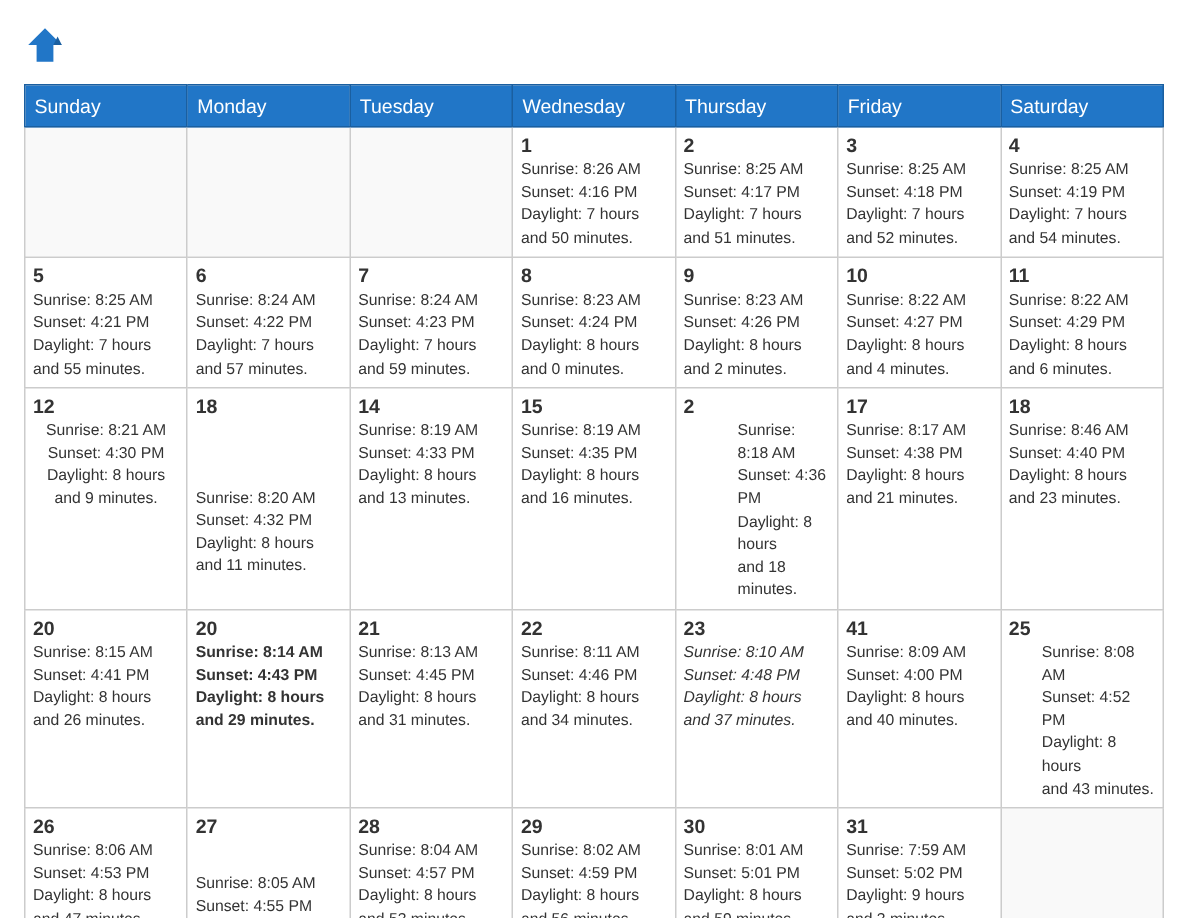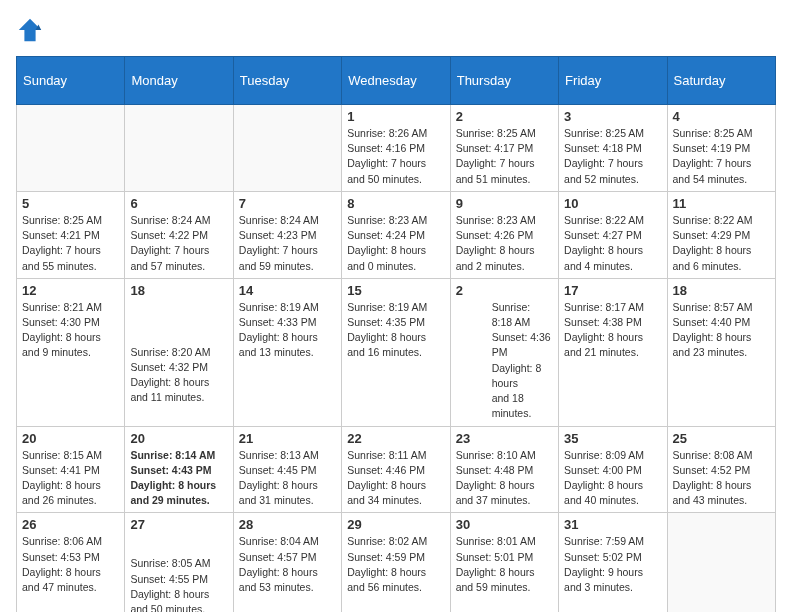--- a/index.html
+++ b/index.html
@@ -48,21 +48,21 @@
     }
     .calendar {
       width: 100%;
       border-collapse: collapse;
       border: 1px solid #ccc;
     }
     .calendar th {
       background-color: #2176c7;
       color: white;
       text-align: left;
-      padding: 16px 6px;
+      padding: 6px 6px;
       font-size: 13px;
       font-weight: normal;
       border: 1px solid #1a5fa0;
     }
     .calendar td {
       vertical-align: top;
       border: 1px solid #ccc;
       padding: 4px 5px;
       width: 108px;
       min-height: 80px;
@@ -200,21 +200,21 @@
           <span class="day-number">11</span>
           <div class="day-info" style="white-space: pre-line;">Sunrise: 8:22 AM
 Sunset: 4:29 PM
 Daylight: 8 hours
 and 6 minutes.</div>
         </td>
       </tr>
       <tr class="week-row">
         <td>
           <span class="day-number">12</span>
-          <div class="day-info" style="white-space: pre-line;">Sunrise: 8:21 AM
+          <div class="day-info" style="white-space: pre-line; text-align: center;">Sunrise: 8:21 AM
 Sunset: 4:30 PM
 Daylight: 8 hours
 and 9 minutes.</div>
         </td>
         <td>
           <span class="day-number">18</span>
           <div class="day-info" style="white-space: pre-line; margin-top: 47px;">Sunrise: 8:20 AM
 Sunset: 4:32 PM
 Daylight: 8 hours
 and 11 minutes.</div>
@@ -242,21 +242,21 @@
         </td>
         <td>
           <span class="day-number">17</span>
           <div class="day-info" style="white-space: pre-line;">Sunrise: 8:17 AM
 Sunset: 4:38 PM
 Daylight: 8 hours
 and 21 minutes.</div>
         </td>
         <td>
           <span class="day-number">18</span>
-          <div class="day-info" style="white-space: pre-line;">Sunrise: 8:57 AM
+          <div class="day-info" style="white-space: pre-line;">Sunrise: 8:46 AM
 Sunset: 4:40 PM
 Daylight: 8 hours
 and 23 minutes.</div>
         </td>
       </tr>
       <tr class="week-row">
         <td>
           <span class="day-number">20</span>
           <div class="day-info" style="white-space: pre-line;">Sunrise: 8:15 AM
 Sunset: 4:41 PM
@@ -279,35 +279,35 @@
         </td>
         <td>
           <span class="day-number">22</span>
           <div class="day-info" style="white-space: pre-line;">Sunrise: 8:11 AM
 Sunset: 4:46 PM
 Daylight: 8 hours
 and 34 minutes.</div>
         </td>
         <td>
           <span class="day-number">23</span>
-          <div class="day-info" style="white-space: pre-line;">Sunrise: 8:10 AM
+          <div class="day-info" style="white-space: pre-line; font-style: italic;">Sunrise: 8:10 AM
 Sunset: 4:48 PM
 Daylight: 8 hours
 and 37 minutes.</div>
         </td>
         <td>
-          <span class="day-number">35</span>
+          <span class="day-number">41</span>
           <div class="day-info" style="white-space: pre-line;">Sunrise: 8:09 AM
 Sunset: 4:00 PM
 Daylight: 8 hours
 and 40 minutes.</div>
         </td>
         <td>
           <span class="day-number">25</span>
-          <div class="day-info" style="white-space: pre-line;">Sunrise: 8:08 AM
+          <div class="day-info" style="white-space: pre-line; margin-left: 22px;">Sunrise: 8:08 AM
 Sunset: 4:52 PM
 Daylight: 8 hours
 and 43 minutes.</div>
         </td>
       </tr>
       <tr class="week-row">
         <td>
           <span class="day-number">26</span>
           <div class="day-info" style="white-space: pre-line;">Sunrise: 8:06 AM
 Sunset: 4:53 PM

